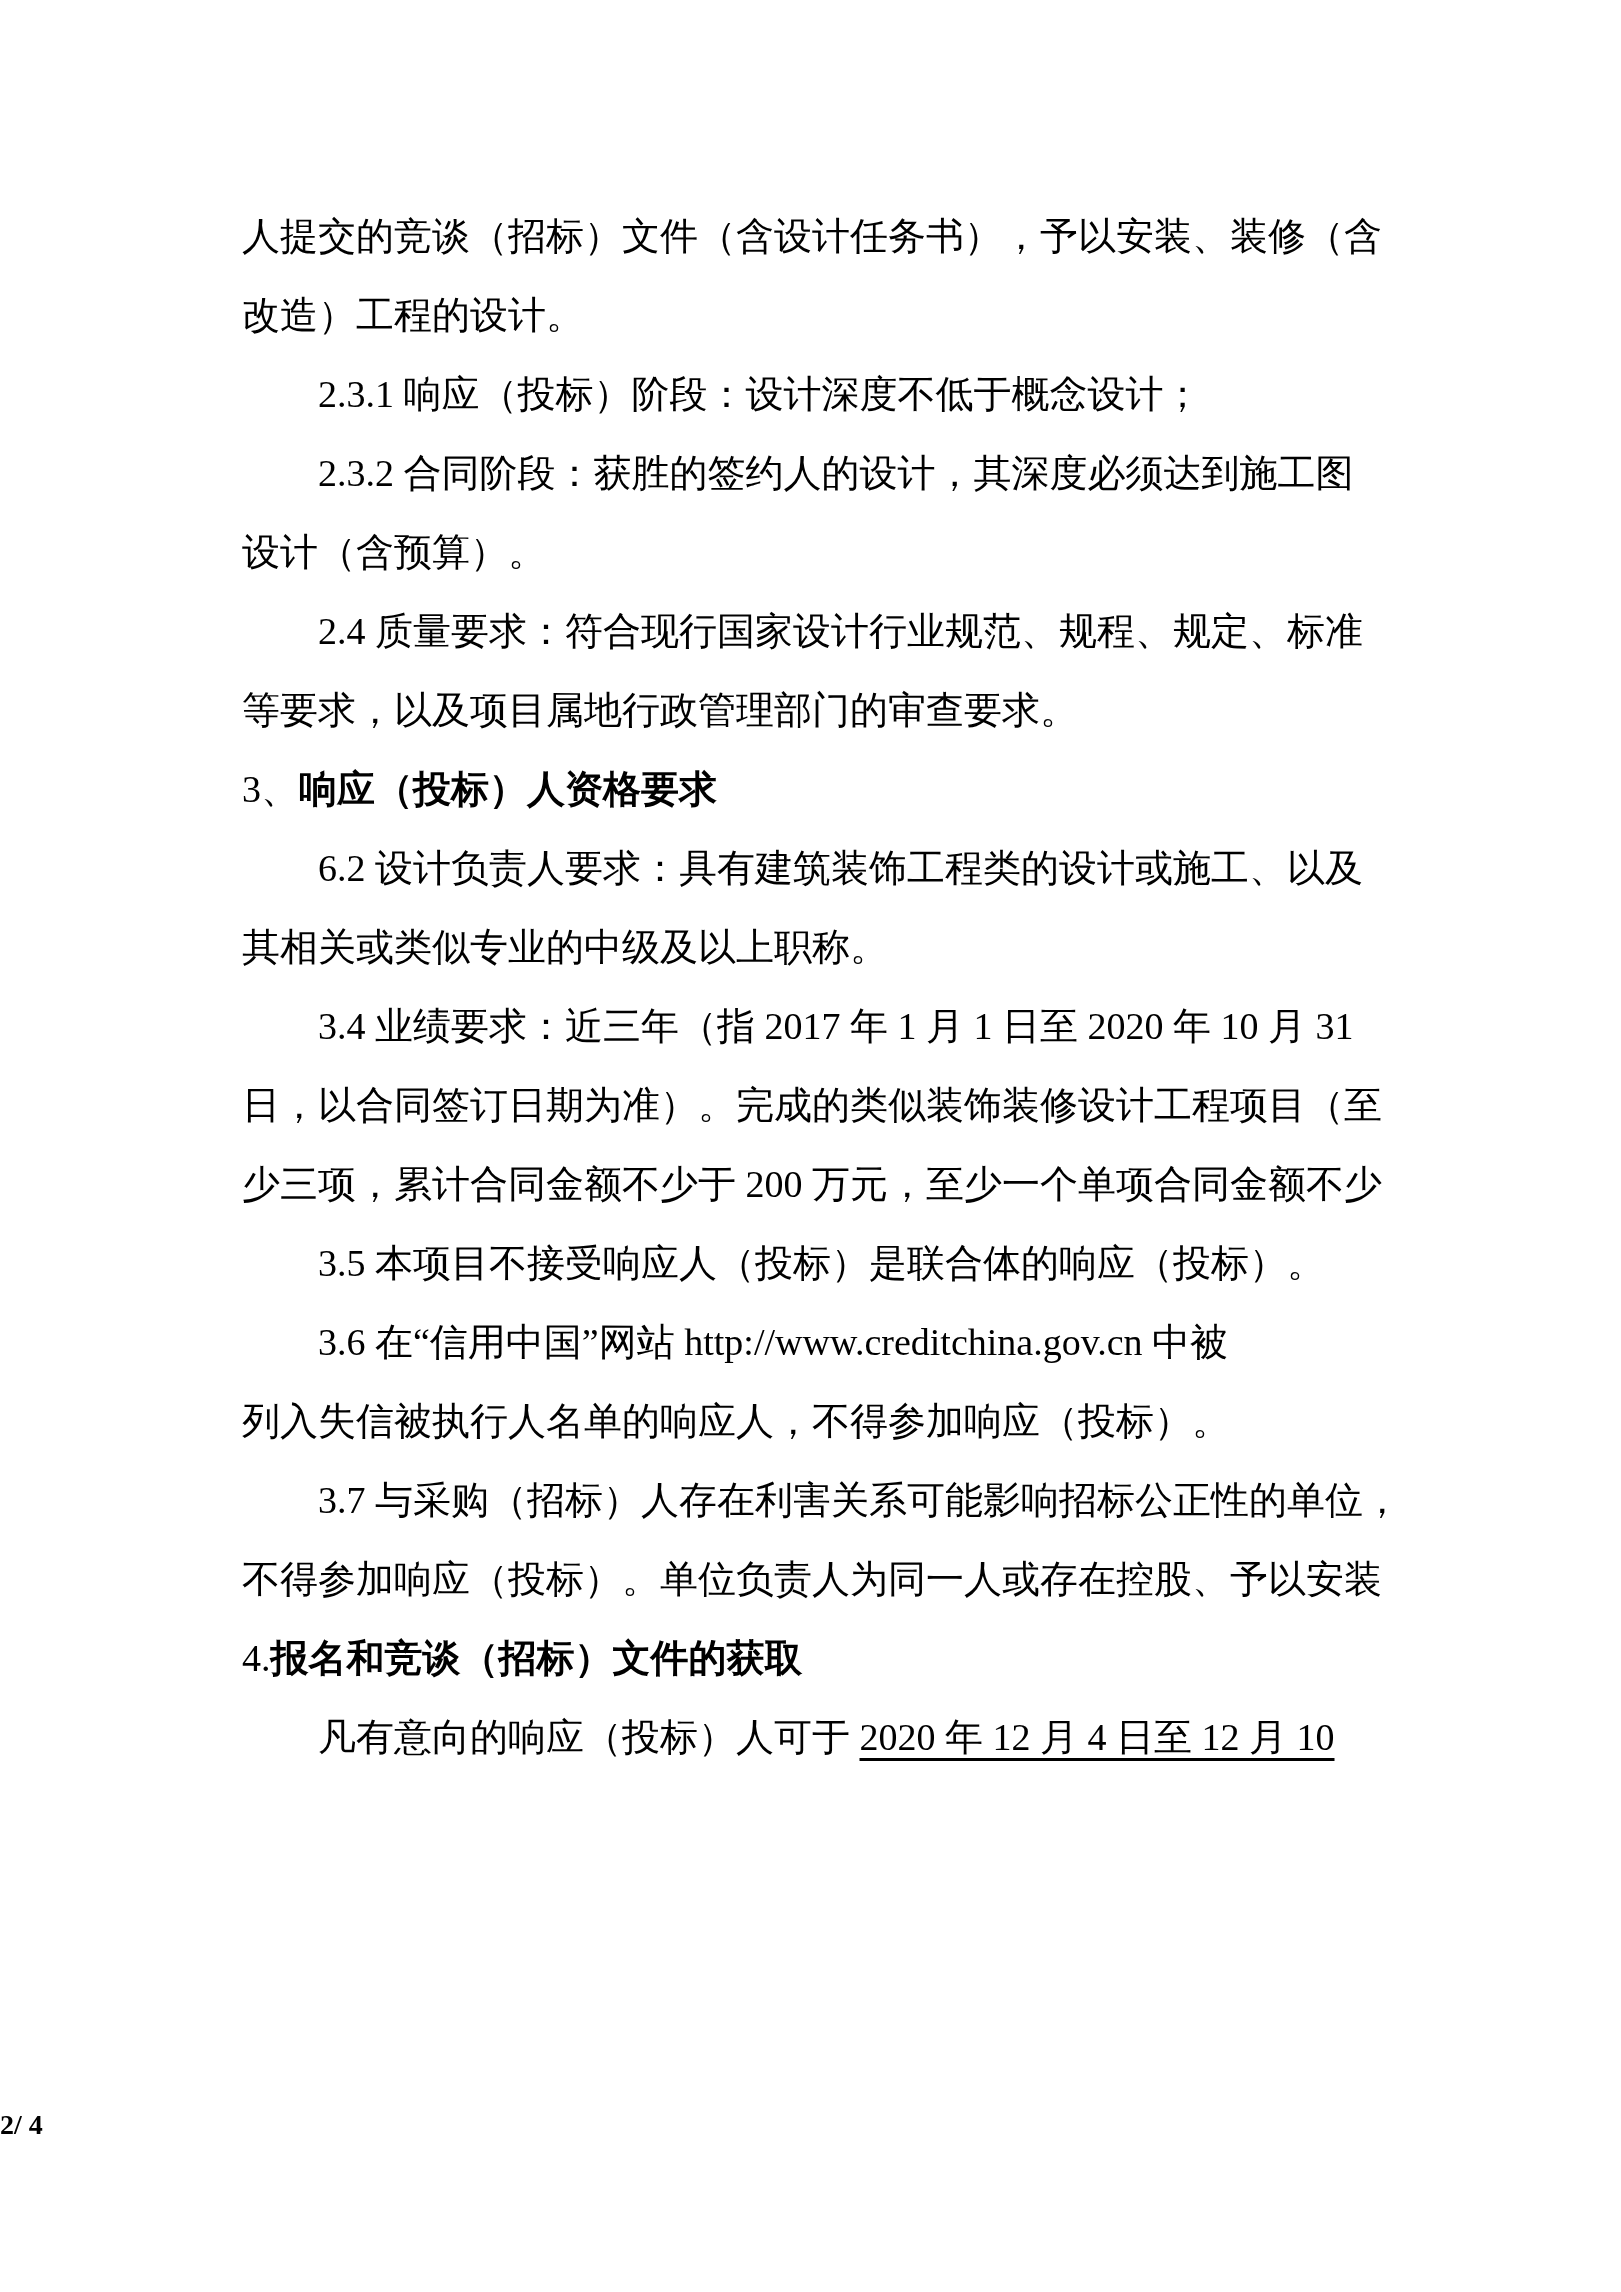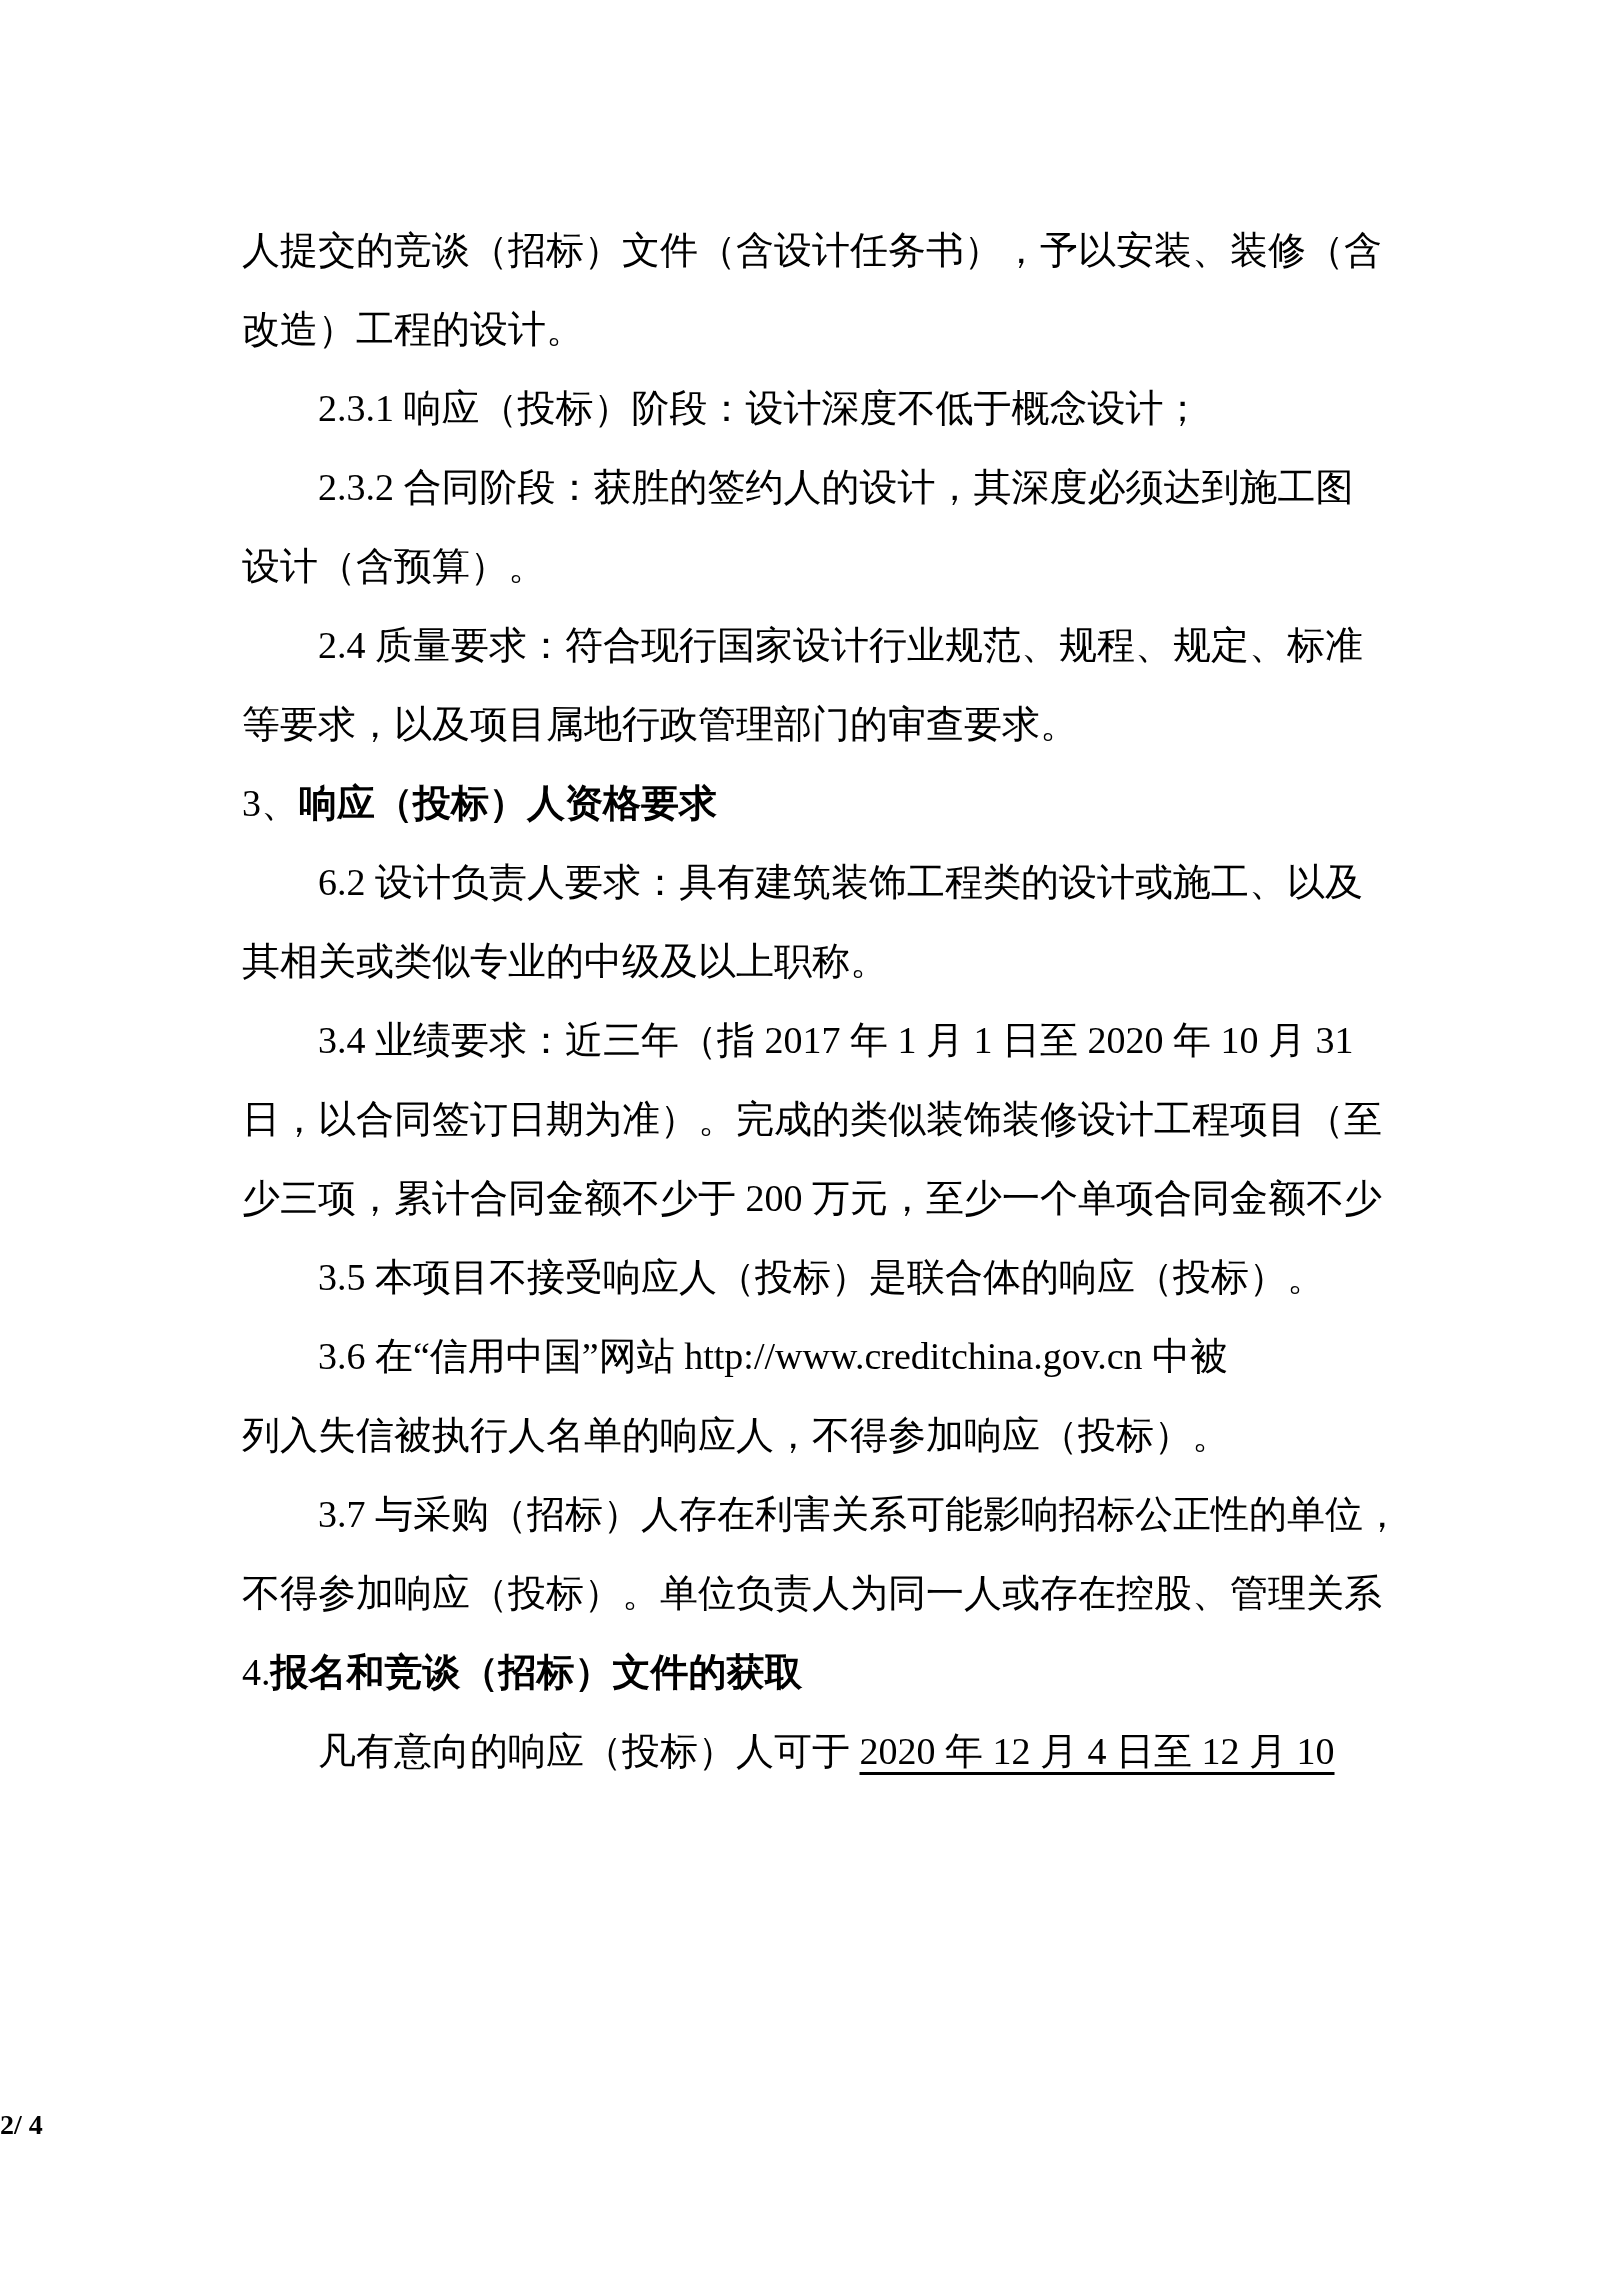--- a/index.html
+++ b/index.html
@@ -12,21 +12,21 @@
     width: 1621px;
     height: 2293px;
     background: #ffffff;
     color: #000000;
     font-family: "Liberation Serif", "DejaVu Serif", serif;
     overflow: hidden;
   }
   .doc {
     position: absolute;
     left: 242px;
-    top: 211px;
+    top: 197px;
     width: 1152px;
   }
   .line {
     height: 79px;
     line-height: 79px;
     font-size: 38px;
     white-space: nowrap;
     letter-spacing: 0;
   }
   .indent {
@@ -80,21 +80,21 @@
     <div class="line">其相关或类似专业的中级及以上职称。</div>
     <div class="line indent">3.4 业绩要求：近三年（指 2017 年 1 月 1 日至 2020 年 10 月 31</div>
     <div class="line">日，以合同签订日期为准）。完成的类似装饰装修设计工程项目（至</div>
     <div class="line">少三项，累计合同金额不少于 200 万元，至少一个单项合同金额不少</div>
 
 
     <div class="line indent">3.5 本项目不接受响应人（投标）是联合体的响应（投标）。</div>
     <div class="line indent">3.6 在“信用中国”网站 http://www.creditchina.gov.cn 中被</div>
     <div class="line">列入失信被执行人名单的响应人，不得参加响应（投标）。</div>
     <div class="line indent">3.7 与采购（招标）人存在利害关系可能影响招标公正性的单位，</div>
-    <div class="line">不得参加响应（投标）。单位负责人为同一人或存在控股、管理关系</div>
+    <div class="line">不得参加响应（投标）。单位负责人为同一人或存在控股、予以安装</div>
 
     <div class="line heading"><span class="num">4.</span><span class="t">报名和竞谈（招标）文件的获取</span></div>
 
     <div class="line indent"><span>凡有意向的响应（投标）人可于 </span><span class="u">2020 年 12 月 4 日至 12 月 10</span></div>
 
   </div>
 
   <div class="footer">2/ 4</div>
 </div>
 

